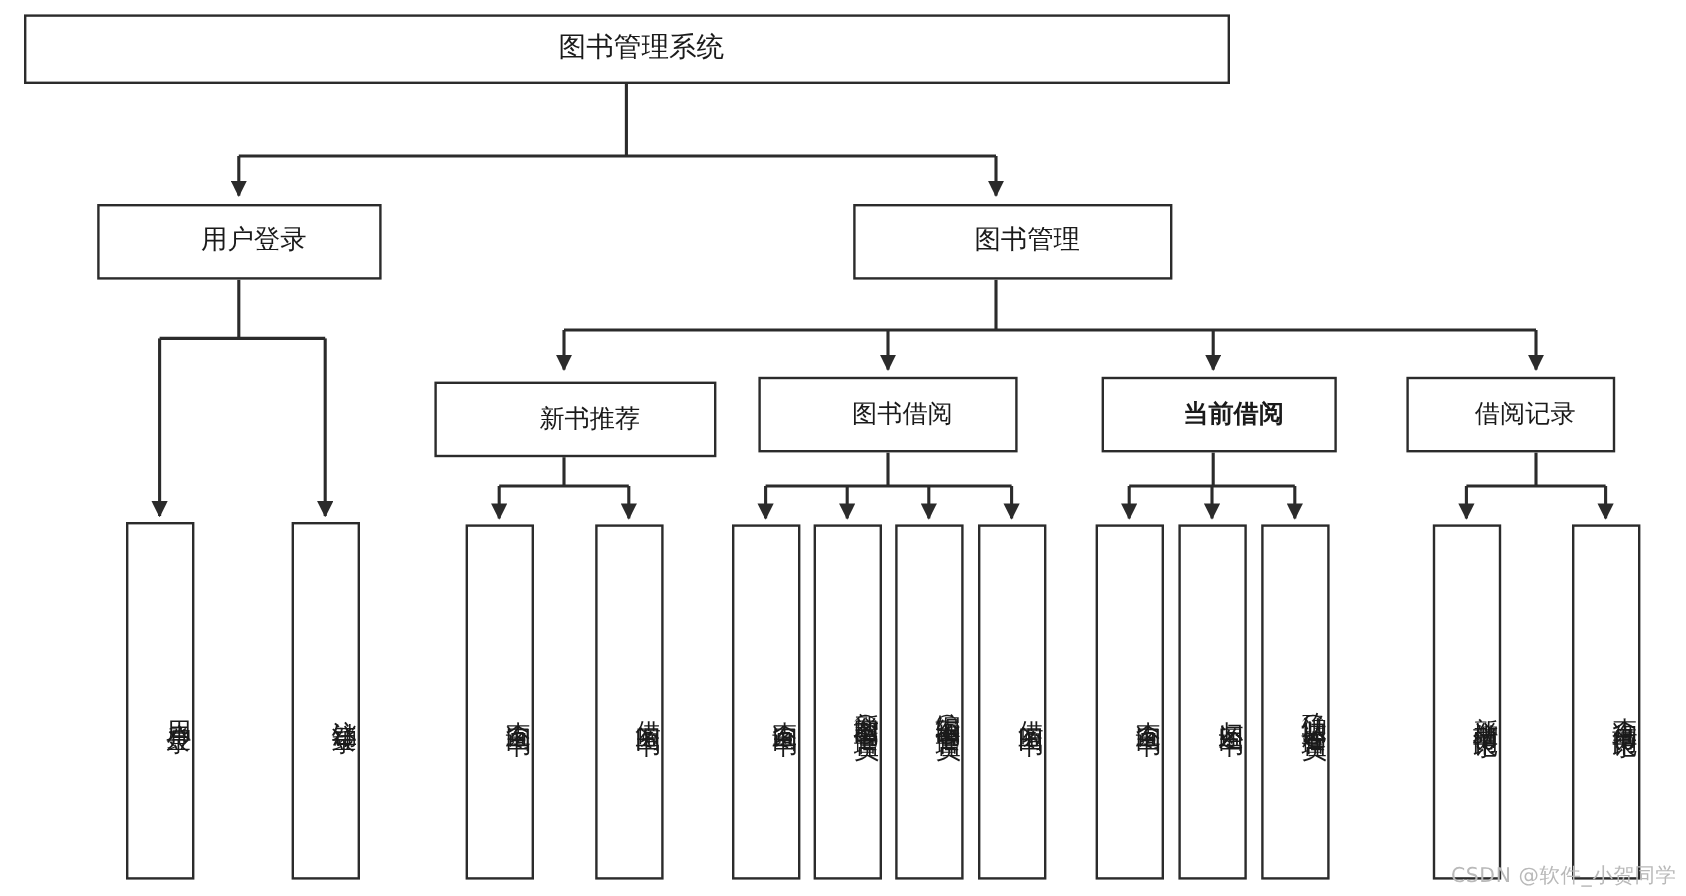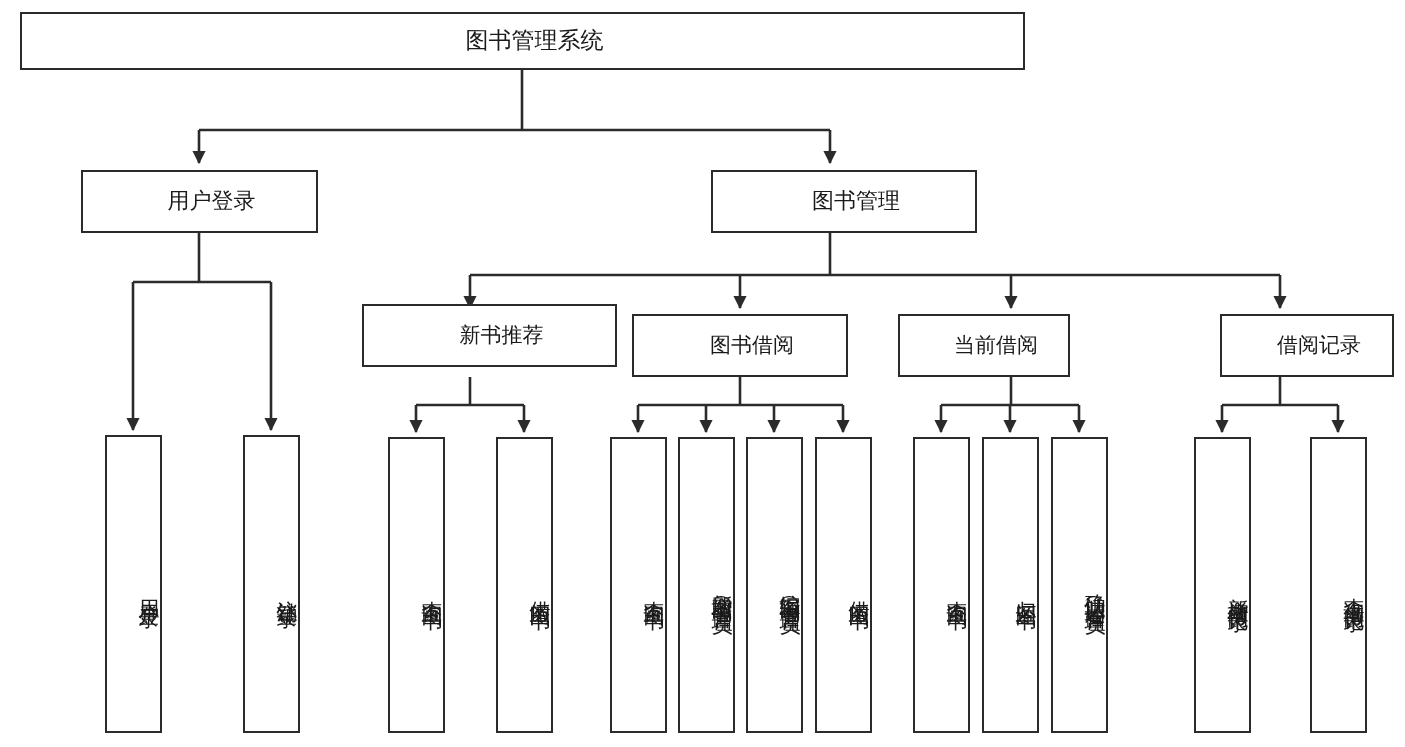--- a/index.html
+++ b/index.html
@@ -121,30 +121,30 @@
     <span class="txt">图书管理系统</span>
   </div>
 
   <div class="node lvl1" style="left:81px; top:170px; width:237px; height:63px;">
     <span class="txt">用户登录</span>
   </div>
   <div class="node lvl1" style="left:711px; top:170px; width:266px; height:63px;">
     <span class="txt">图书管理</span>
   </div>
 
-  <div class="node lvl2" style="left:362px; top:304px; width:255px; height:63px;align-items:center;">
+  <div class="node lvl2" style="left:362px; top:318px; width:235px; height:63px;align-items:center;">
     <span class="txt">新书推荐</span>
   </div>
   <div class="node lvl2" style="left:632px; top:314px; width:216px; height:63px;text-align:right;">
     <span class="txt">图书借阅</span>
   </div>
-  <div class="node lvl2" style="left:898px; top:314px; width:172px; height:63px;">
+  <div class="node lvl2" style="left:918px; top:314px; width:196px; height:63px;font-weight:bold;">
     <span class="txt">当前借阅</span>
   </div>
-  <div class="node lvl2" style="left:1172px; top:314px; width:174px; height:63px;margin-left:48px;">
+  <div class="node lvl2" style="left:1172px; top:314px; width:174px; height:63px;">
     <span class="txt">借阅记录</span>
   </div>
 
   <div class="node leaf" style="left:105px; top:435px; width:57px; height:298px;">
     <span class="txt">用户登录</span>
   </div>
   <div class="node leaf" style="left:243px; top:435px; width:57px; height:298px;">
     <span class="txt">注销登录</span>
   </div>
 
@@ -178,14 +178,15 @@
     <span class="txt">确认归还（管理员）</span>
   </div>
 
   <div class="node leaf" style="left:1194px; top:437px; width:57px; height:296px;">
     <span class="txt">新增借阅记录</span>
   </div>
   <div class="node leaf" style="left:1310px; top:437px; width:57px; height:296px;">
     <span class="txt">查询借阅记录</span>
   </div>
 
+  <div class="watermark">CSDN @软件_小贺同学</div>
 
 </div>
 
 </body></html>

